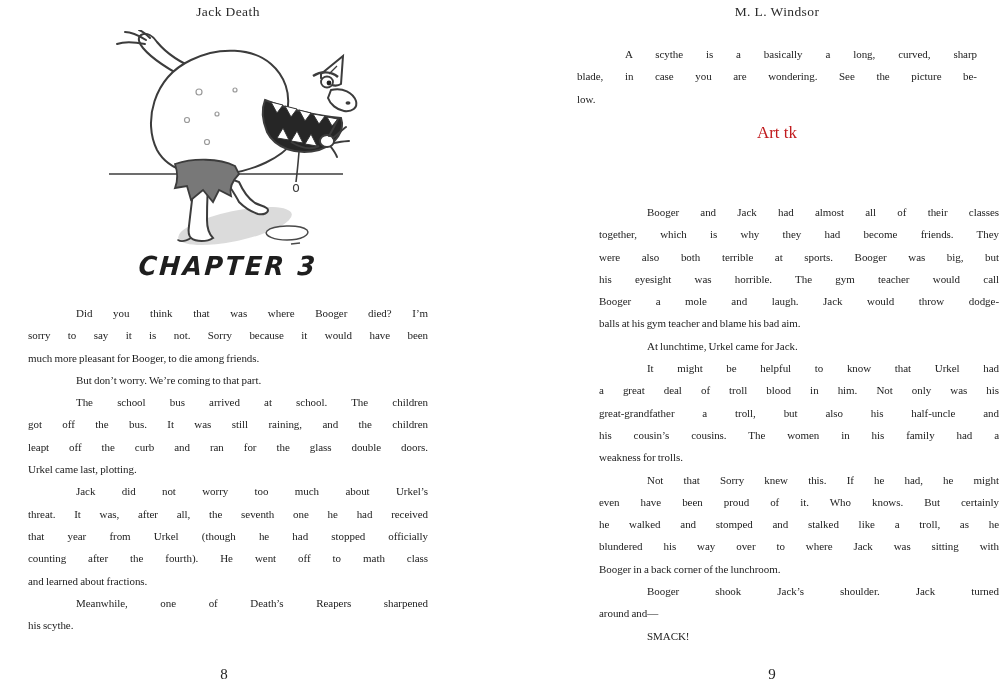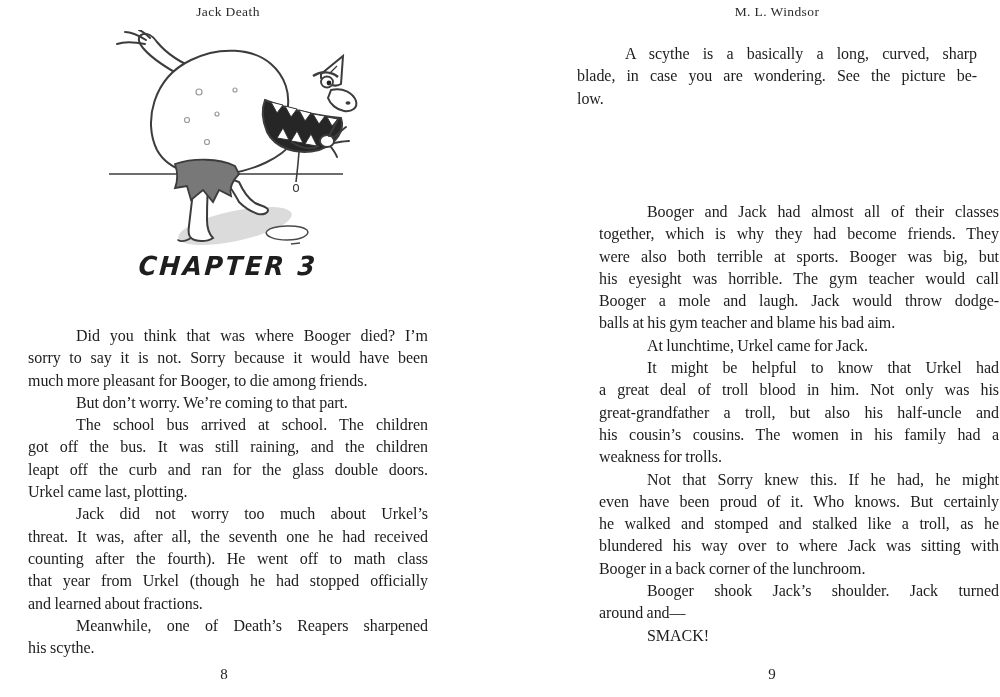--- a/index.html
+++ b/index.html
@@ -40,27 +40,27 @@
     font-weight: bold;
     font-style: italic;
     font-size: 25px;
     letter-spacing: 2.5px;
     color: #1e1e1e;
     transform: skewX(-4deg) scaleY(1.05);
   }
   .body-block {
     position: absolute;
     width: 400px;
-    font-size: 16px;
+    font-size: 11px;
     line-height: 22.3px;
     letter-spacing: -0.05px;
     word-spacing: -0.5px;
     color: #1c1c1c;
   }
-  .body-left        { left: 28px;  top: 325px; }
+  .body-left        { left: 28px;  top: 302px; }
   .body-right-a     { left: 577px; top: 43px;  }
   .body-right-b     { left: 599px; top: 201px; }
   .para { margin: 0; }
   .line {
     height: 22.3px;
     overflow: hidden;
     text-align: justify;
     text-align-last: justify;
   }
   .line.last  { text-align-last: left; }
@@ -168,42 +168,43 @@
       </div>
       <div class="para">
         <div class="line first">The school bus arrived at school. The children</div>
         <div class="line">got off the bus. It was still raining, and the children</div>
         <div class="line">leapt off the curb and ran for the glass double doors.</div>
         <div class="line last">Urkel came last, plotting.</div>
       </div>
       <div class="para">
         <div class="line first">Jack did not worry too much about Urkel’s</div>
         <div class="line">threat. It was, after all, the seventh one he had received</div>
+        <div class="line">that year from Urkel (though he had stopped officially</div>
         <div class="line">counting after the fourth). He went off to math class</div>
-        <div class="line">that year from Urkel (though he had stopped officially</div>
         <div class="line last">and learned about fractions.</div>
       </div>
       <div class="para">
         <div class="line first">Meanwhile, one of Death’s Reapers sharpened</div>
         <div class="line last">his scythe.</div>
       </div>
     </div>
 
   <div class="folio left">8</div>
 
   <div class="running-head right">M. L. Windsor</div>
 
   <div class="body-block body-right-a">
       <div class="para">
         <div class="line first">A scythe is a basically a long, curved, sharp</div>
         <div class="line">blade, in case you are wondering. See the picture be-</div>
         <div class="line last">low.</div>
       </div>
     </div>
 
+  <div class="art-tk">Art tk</div>
 
   <div class="body-block body-right-b">
       <div class="para">
         <div class="line first">Booger and Jack had almost all of their classes</div>
         <div class="line">together, which is why they had become friends. They</div>
         <div class="line">were also both terrible at sports. Booger was big, but</div>
         <div class="line">his eyesight was horrible. The gym teacher would call</div>
         <div class="line">Booger a mole and laugh. Jack would throw dodge-</div>
         <div class="line last">balls at his gym teacher and blame his bad aim.</div>
       </div>

